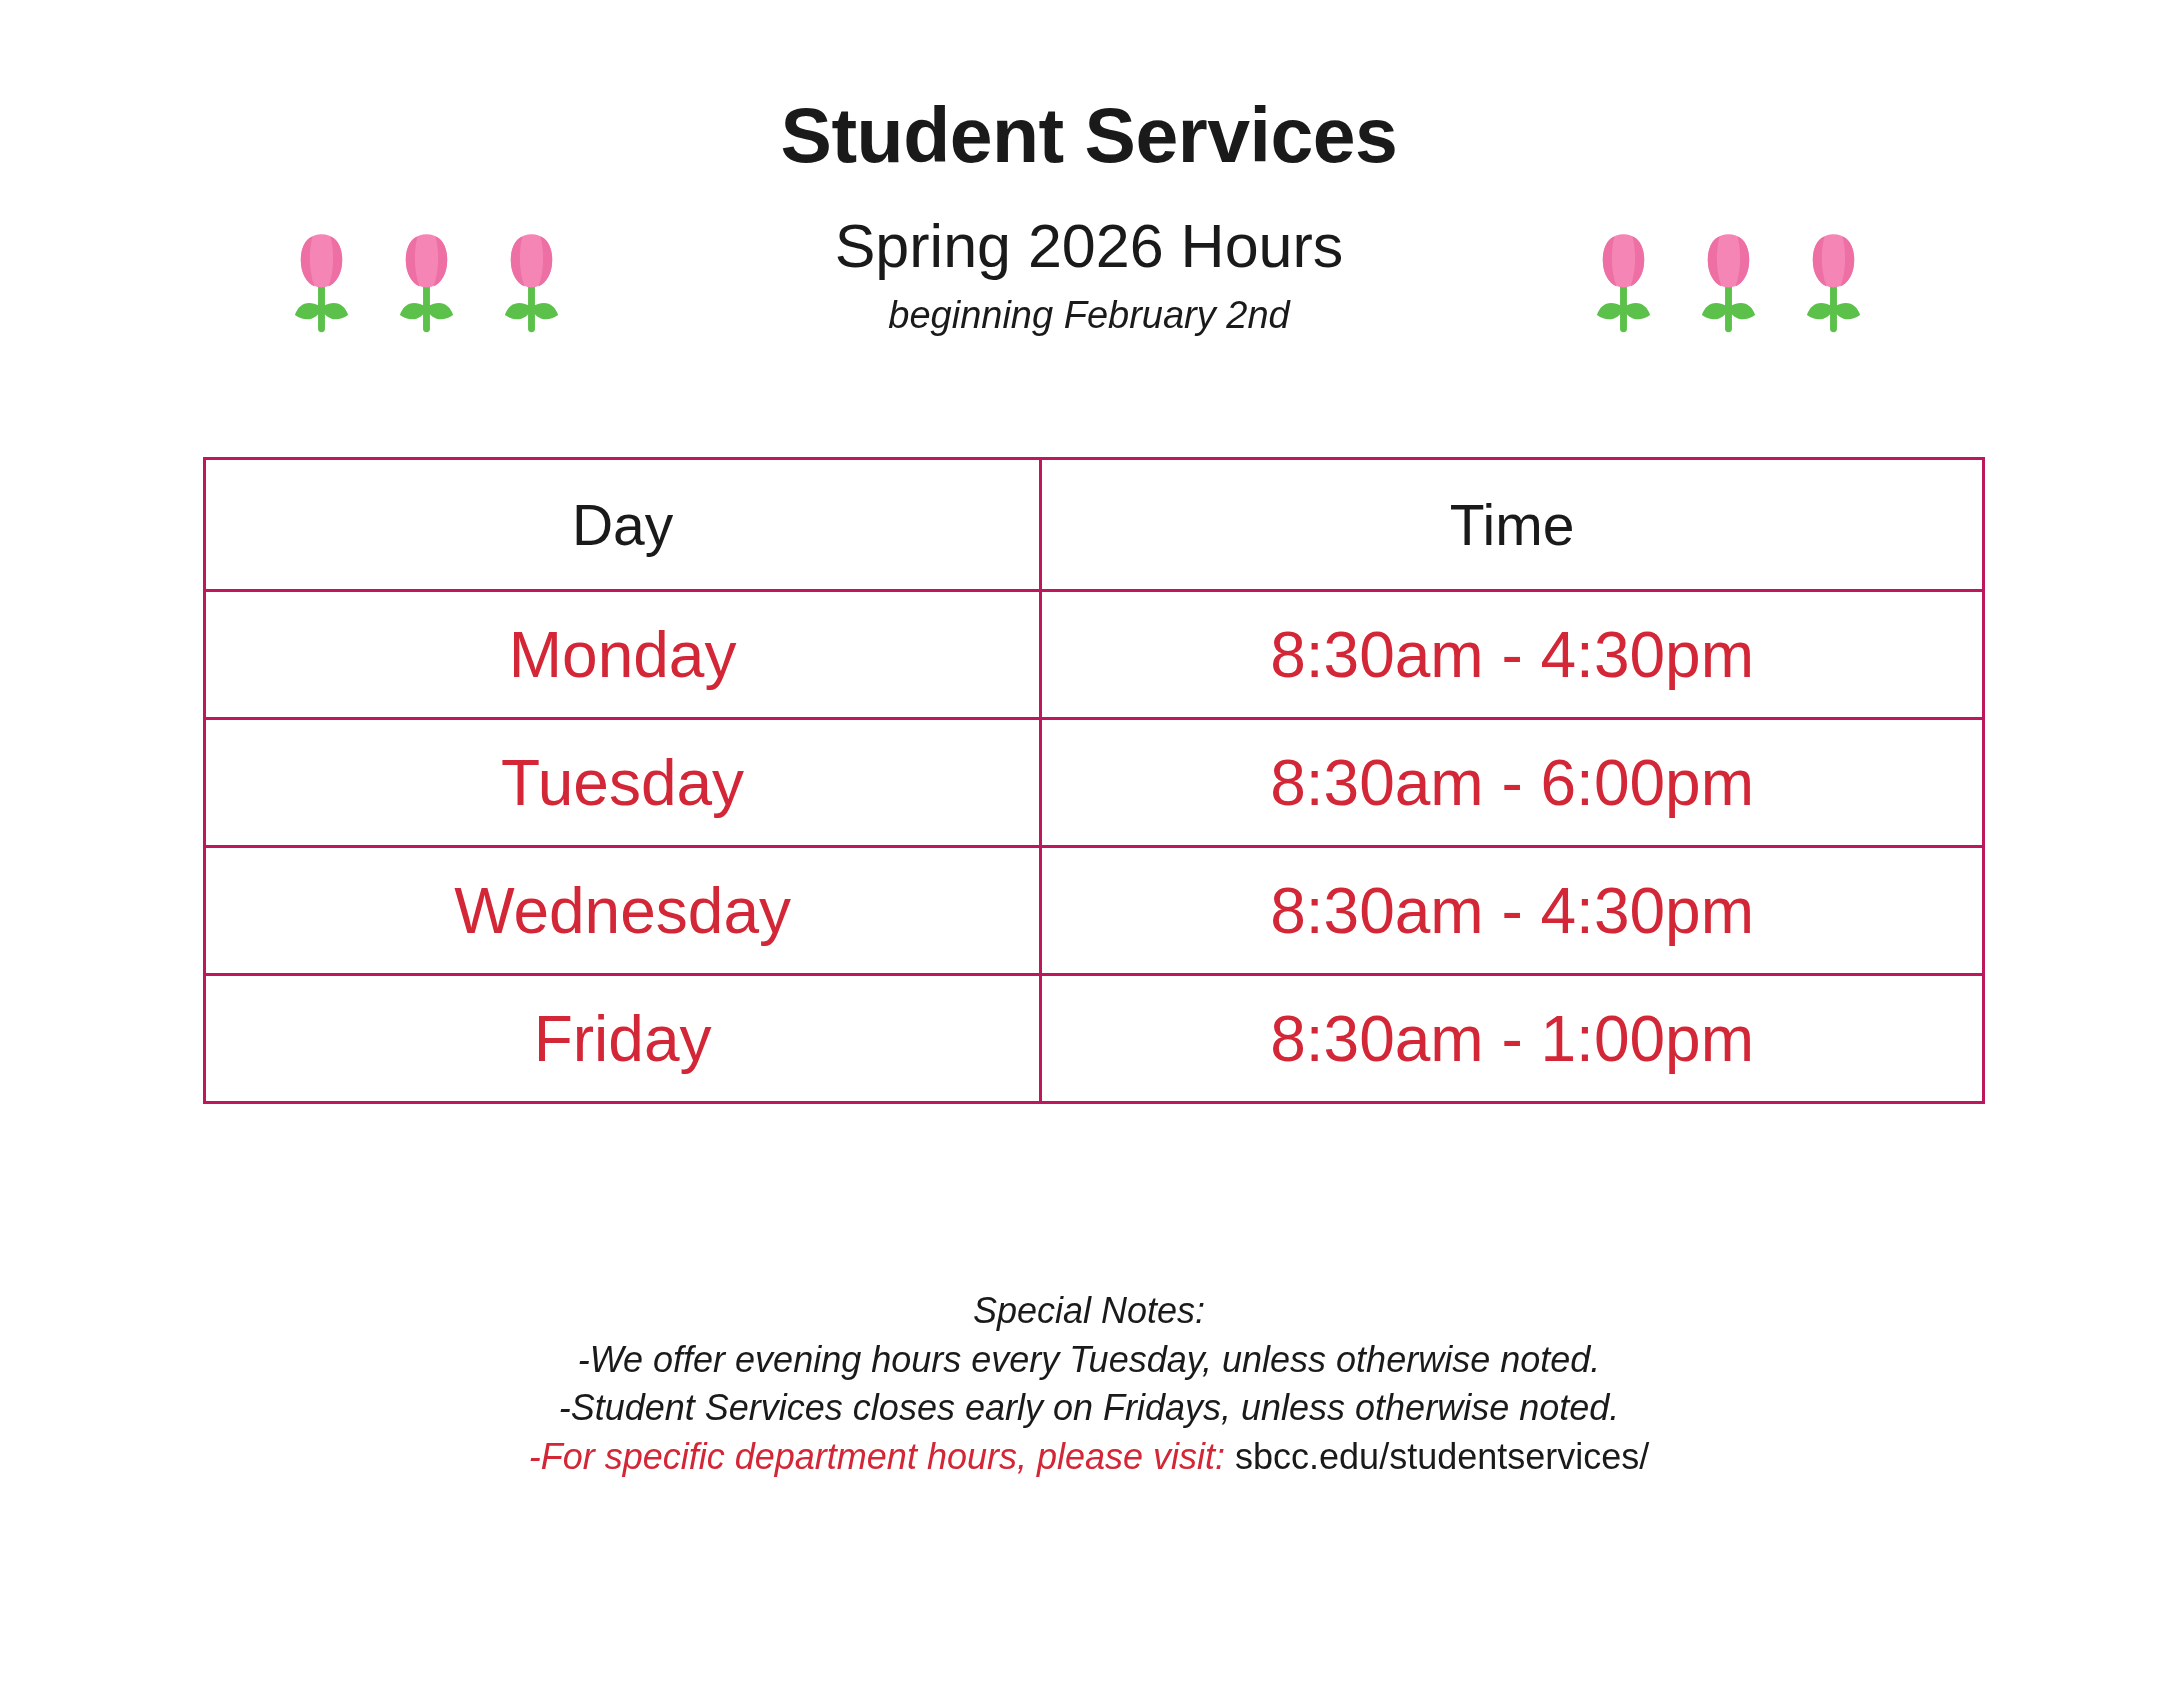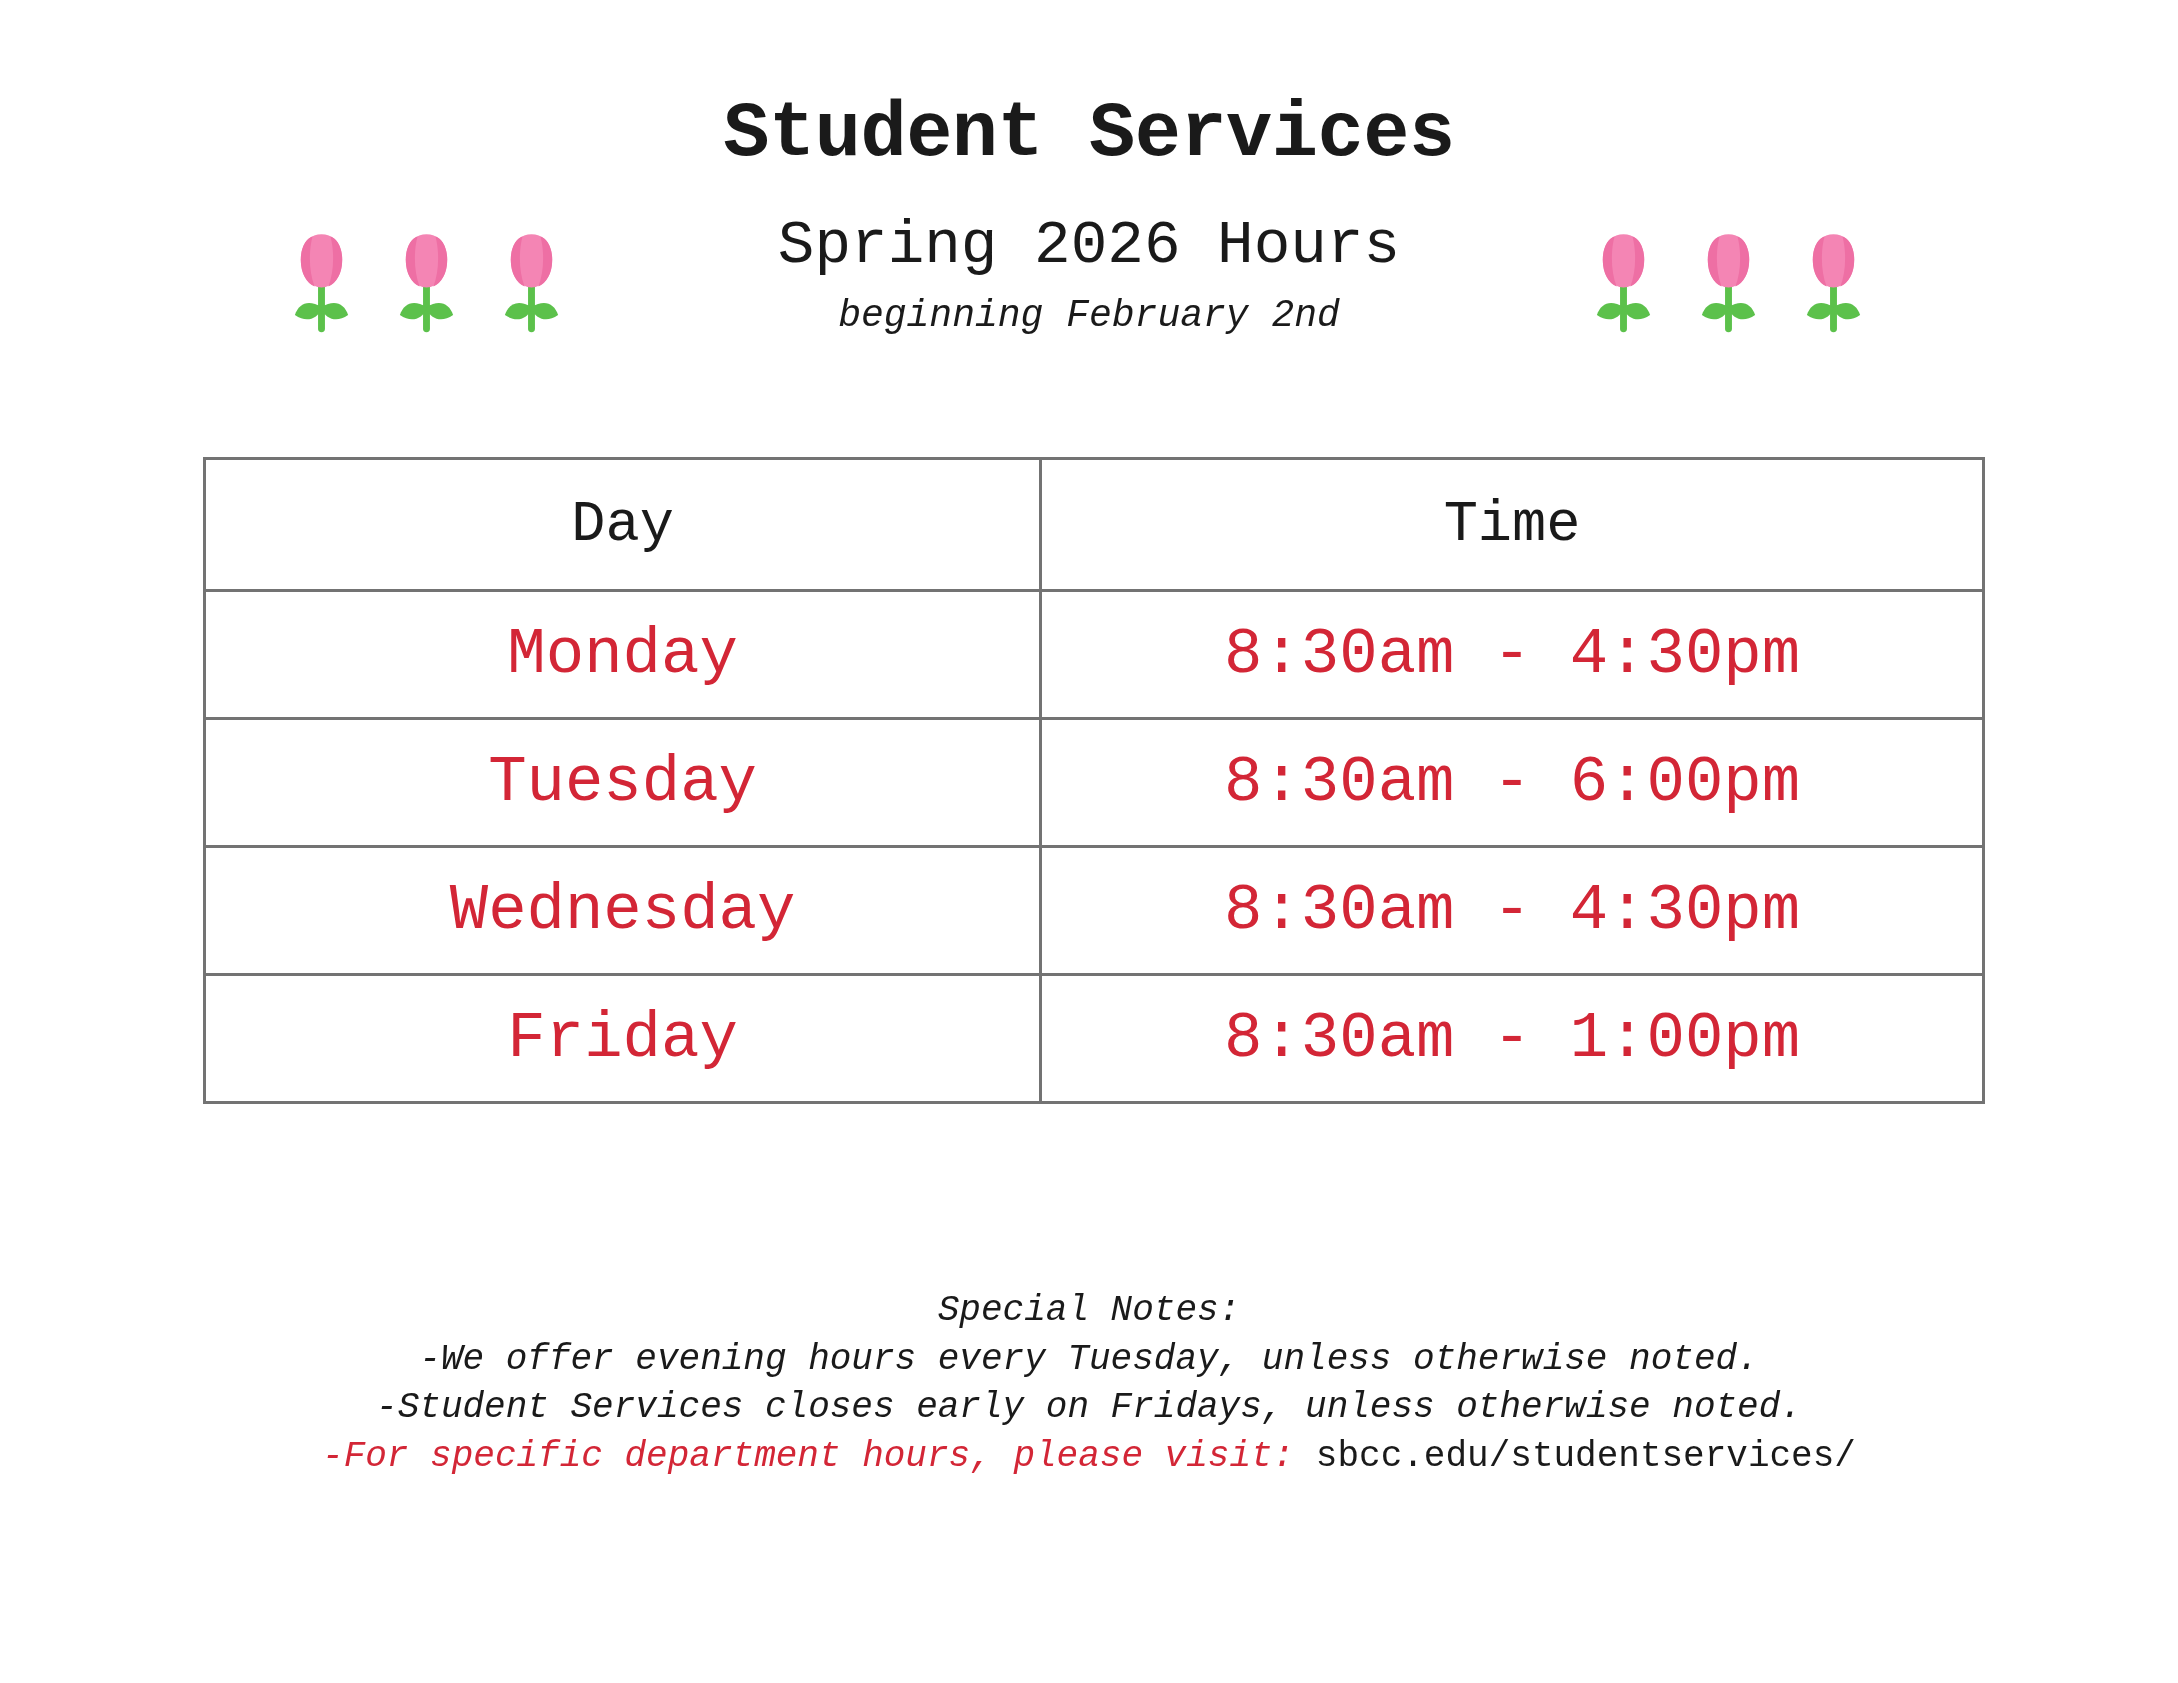--- a/index.html
+++ b/index.html
@@ -14,21 +14,20 @@
     color: #1a1a1a;
     position: relative;
     overflow: hidden;
   }
 
   .page {
     width: 2178px;
     height: 1683px;
     position: relative;
     box-sizing: border-box;
-    font-family: Liberation Mono, monospace;
   }
 
   
   .header {
     position: relative;
     padding-top: 95px;
     text-align: center;
   }
 
   .main-title {
@@ -83,21 +82,21 @@
   }
 
   table.schedule {
     border-collapse: collapse;
     width: 100%;
     table-layout: fixed;
   }
 
   table.schedule td,
   table.schedule th {
-    border: 3px solid #737373;
+    border: 3px solid #be185d;
     text-align: center;
     vertical-align: middle;
     padding: 0;
     height: 125px;
   }
 
   table.schedule th {
     font-size: 57px;
     font-weight: 400;
     color: #1a1a1a;

